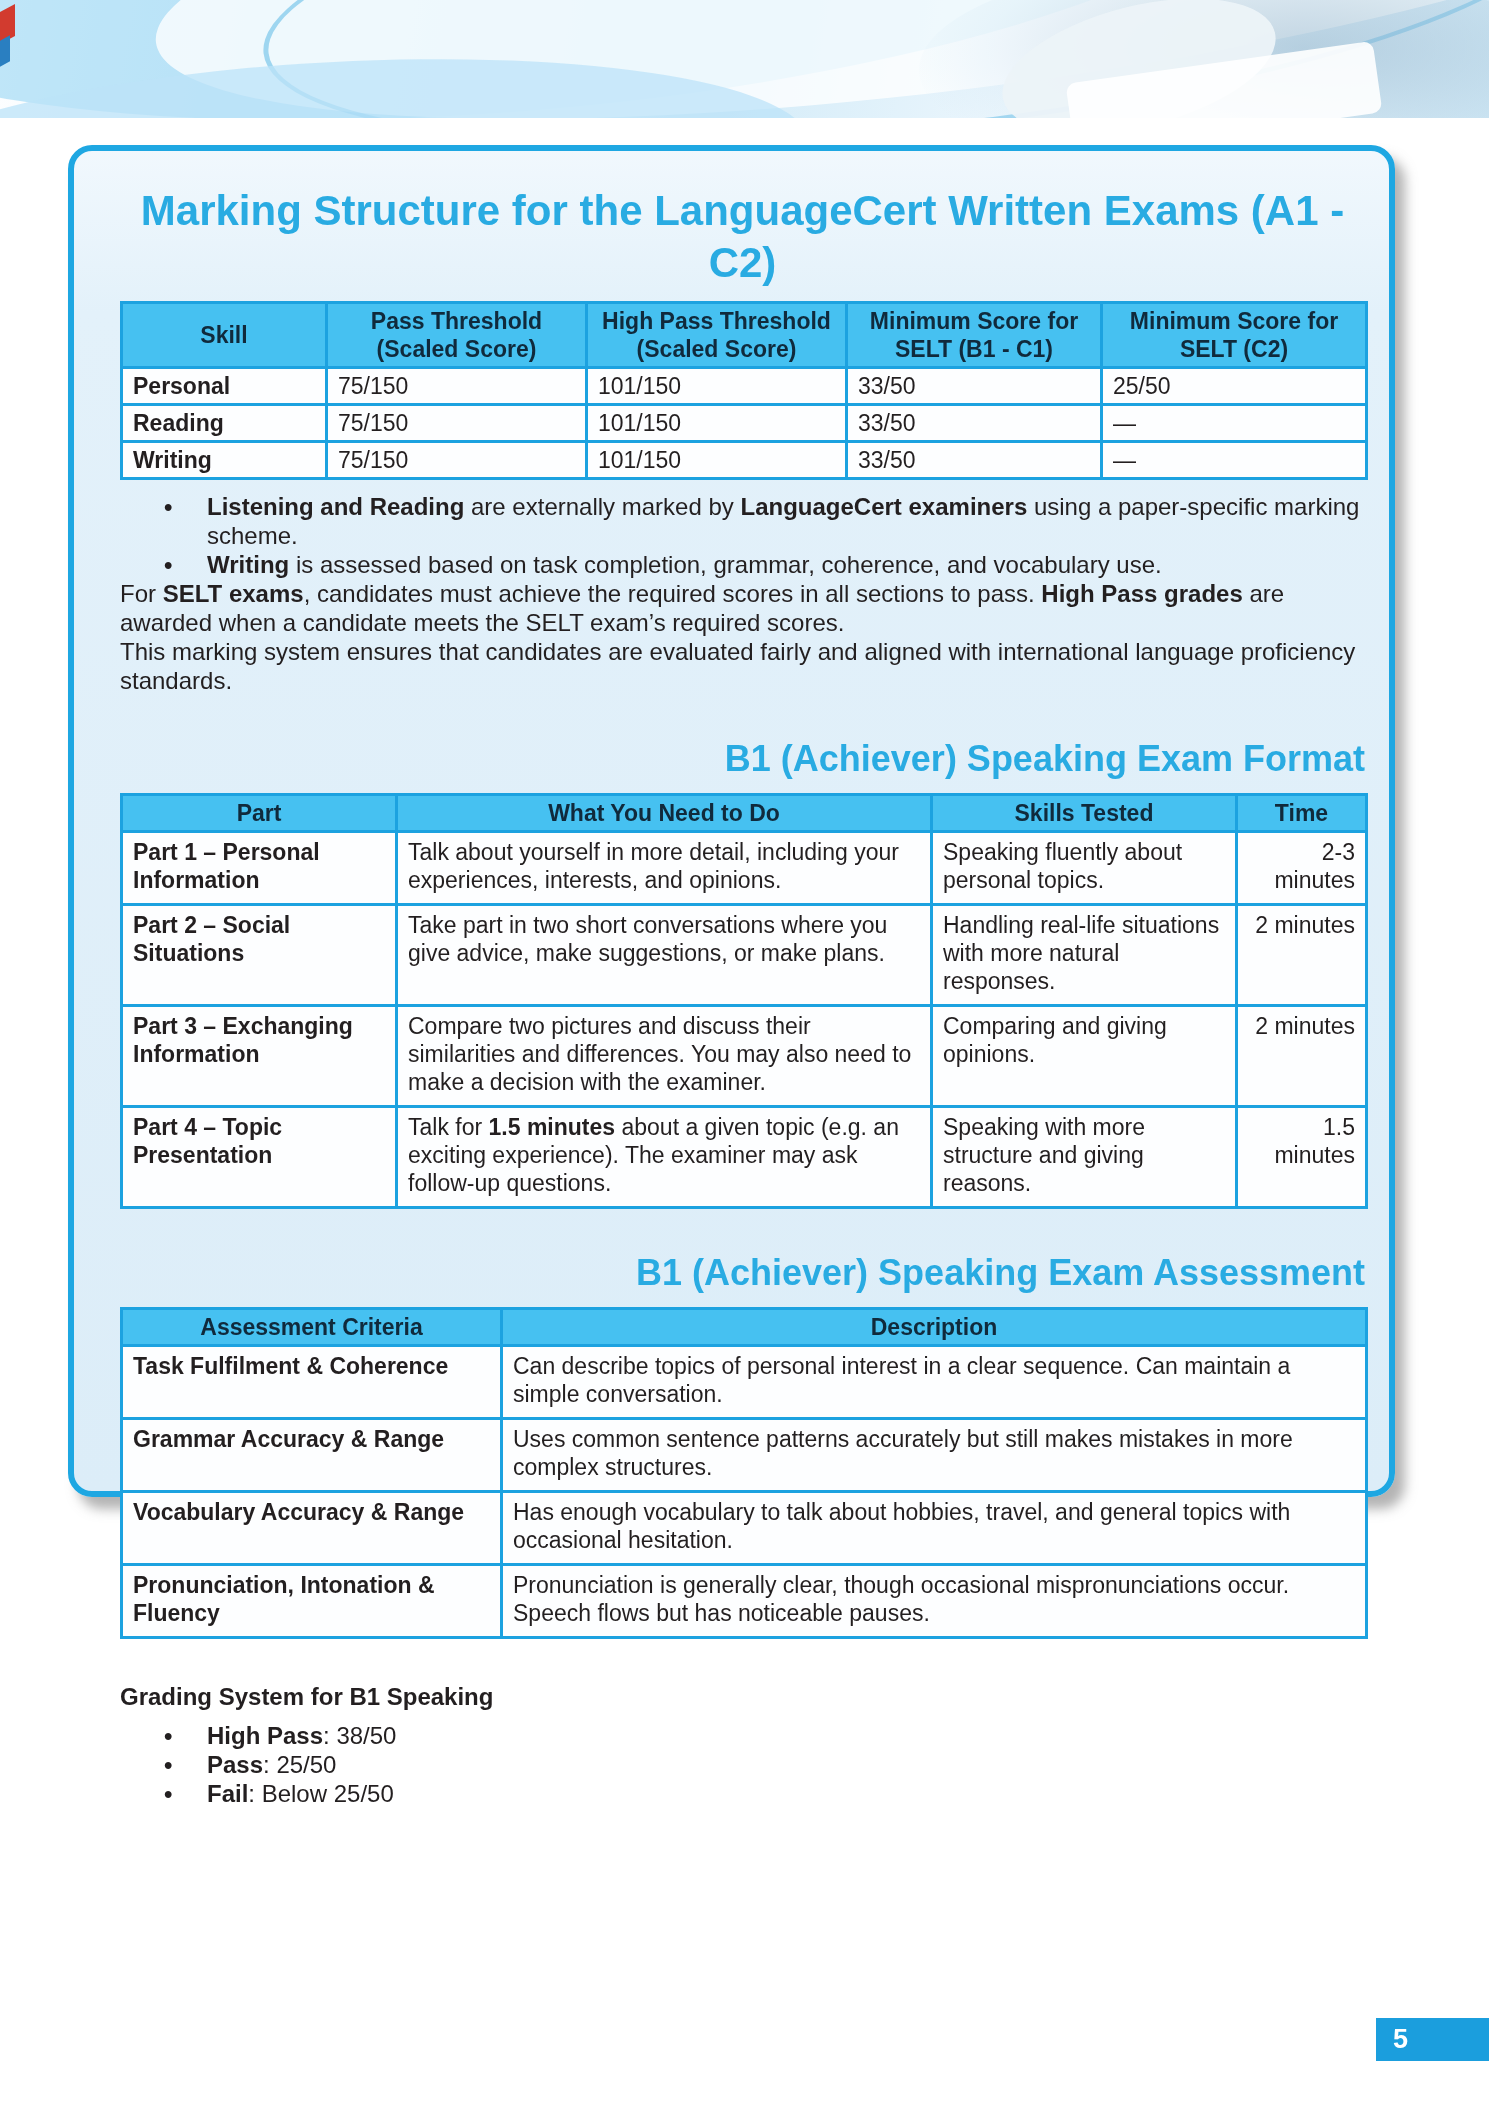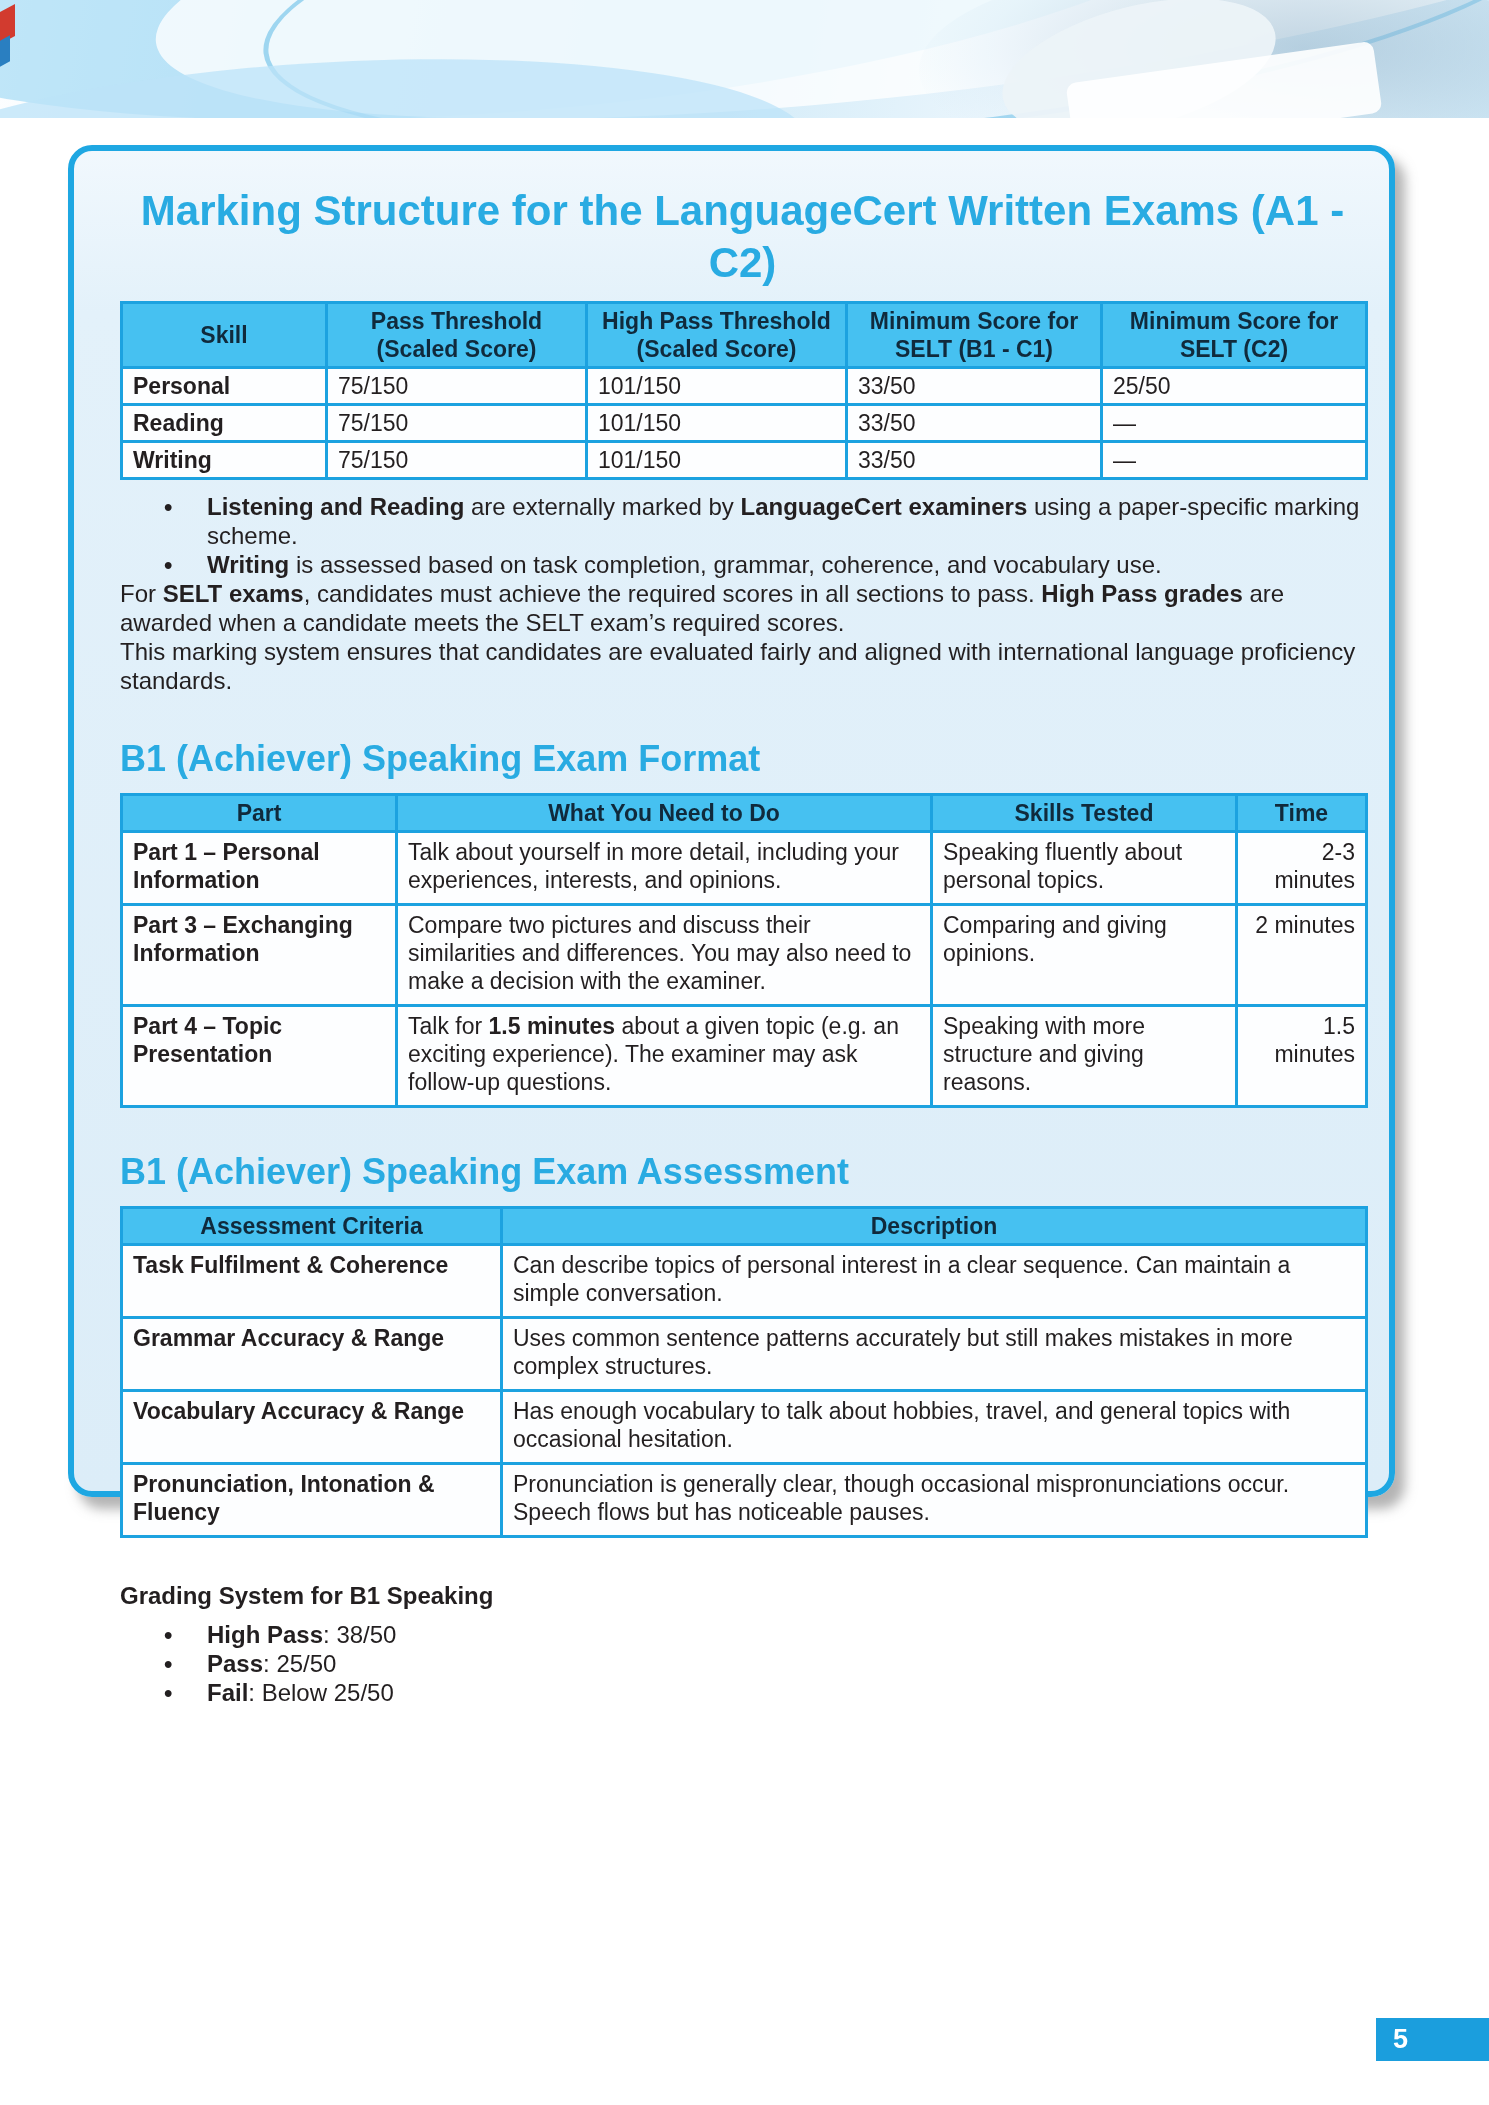--- a/index.html
+++ b/index.html
@@ -26,21 +26,21 @@
   .logo-frag-blue{position:absolute;left:0;top:38px;width:10px;height:26px;background:#2a7fc1;transform:skewY(-28deg)}
 
   
   .panel{position:absolute;left:68px;top:145px;width:1327px;height:1352px;box-sizing:border-box;
     border:6px solid var(--panel-border,#1ea7e2);border-radius:24px;
     background:linear-gradient(180deg,#f1f8fd 0%, var(--panel-bg,#e3f1fa) 12%, #dcedf8 100%);
     box-shadow:10px 12px 12px rgba(105,105,105,.5);
     padding:18px 24px 0 46px;}
 
   h1{margin:16px 0 0;text-align:center;color:var(--accent-cyan,#29abe2);font-size:42px;font-weight:700;line-height:52px}
-  h2{margin:42px 0 0;text-align:left;color:var(--accent-cyan,#29abe2);font-size:36px;font-weight:700;line-height:44px}
+  h2{margin:42px 0 0;text-align:right;color:var(--accent-cyan,#29abe2);font-size:36px;font-weight:700;line-height:44px}
   h3{margin:40px 0 6px;color:var(--text-dark,#231f20);font-size:24px;font-weight:700;line-height:36px}
 
   table{border-collapse:collapse;table-layout:fixed;width:1245px;margin-top:12px}
   th,td{border:3px solid var(--table-border,#1ca2e0);box-sizing:border-box;overflow:hidden}
   th{background:var(--table-header-bg,#46c1f1);color:#102a3c;font-weight:700;text-align:center;
      padding:3px 6px;font-size:23px;line-height:28px}
   td{background:#fdfeff;padding:3px 10px;font-size:23px;line-height:28px;vertical-align:top}
   .t2 tbody td,.t3 tbody td{padding:5px 10px 9px}
   .t2 td.part,.t3 td.crit{font-weight:700}
   .t2 td.time{text-align:right}
@@ -151,20 +151,26 @@
       </tr>
     </thead>
     <tbody>
       <tr>
         <td class="part">Part 1 – Personal Information</td>
         <td><span>Talk about yourself in more detail, including your experiences, interests, and opinions.</span></td>
         <td>Speaking fluently about personal topics.</td>
         <td class="time">2-3 minutes</td>
       </tr>
       <tr>
+        <td class="part">Part 2 – Social Situations</td>
+        <td><span>Take part in two short conversations where you give advice, make suggestions, or make plans.</span></td>
+        <td>Handling real-life situations with more natural responses.</td>
+        <td class="time">2 minutes</td>
+      </tr>
+      <tr>
         <td class="part">Part 3 – Exchanging Information</td>
         <td><span>Compare two pictures and discuss their similarities and differences. You may also need to make a decision with the examiner.</span></td>
         <td>Comparing and giving opinions.</td>
         <td class="time">2 minutes</td>
       </tr>
       <tr>
         <td class="part">Part 4 – Topic Presentation</td>
         <td><span>Talk for </span><span class="b">1.5 minutes</span><span> about a given topic (e.g. an exciting experience). The examiner may ask follow-up questions.</span></td>
         <td>Speaking with more structure and giving reasons.</td>
         <td class="time">1.5 minutes</td>

